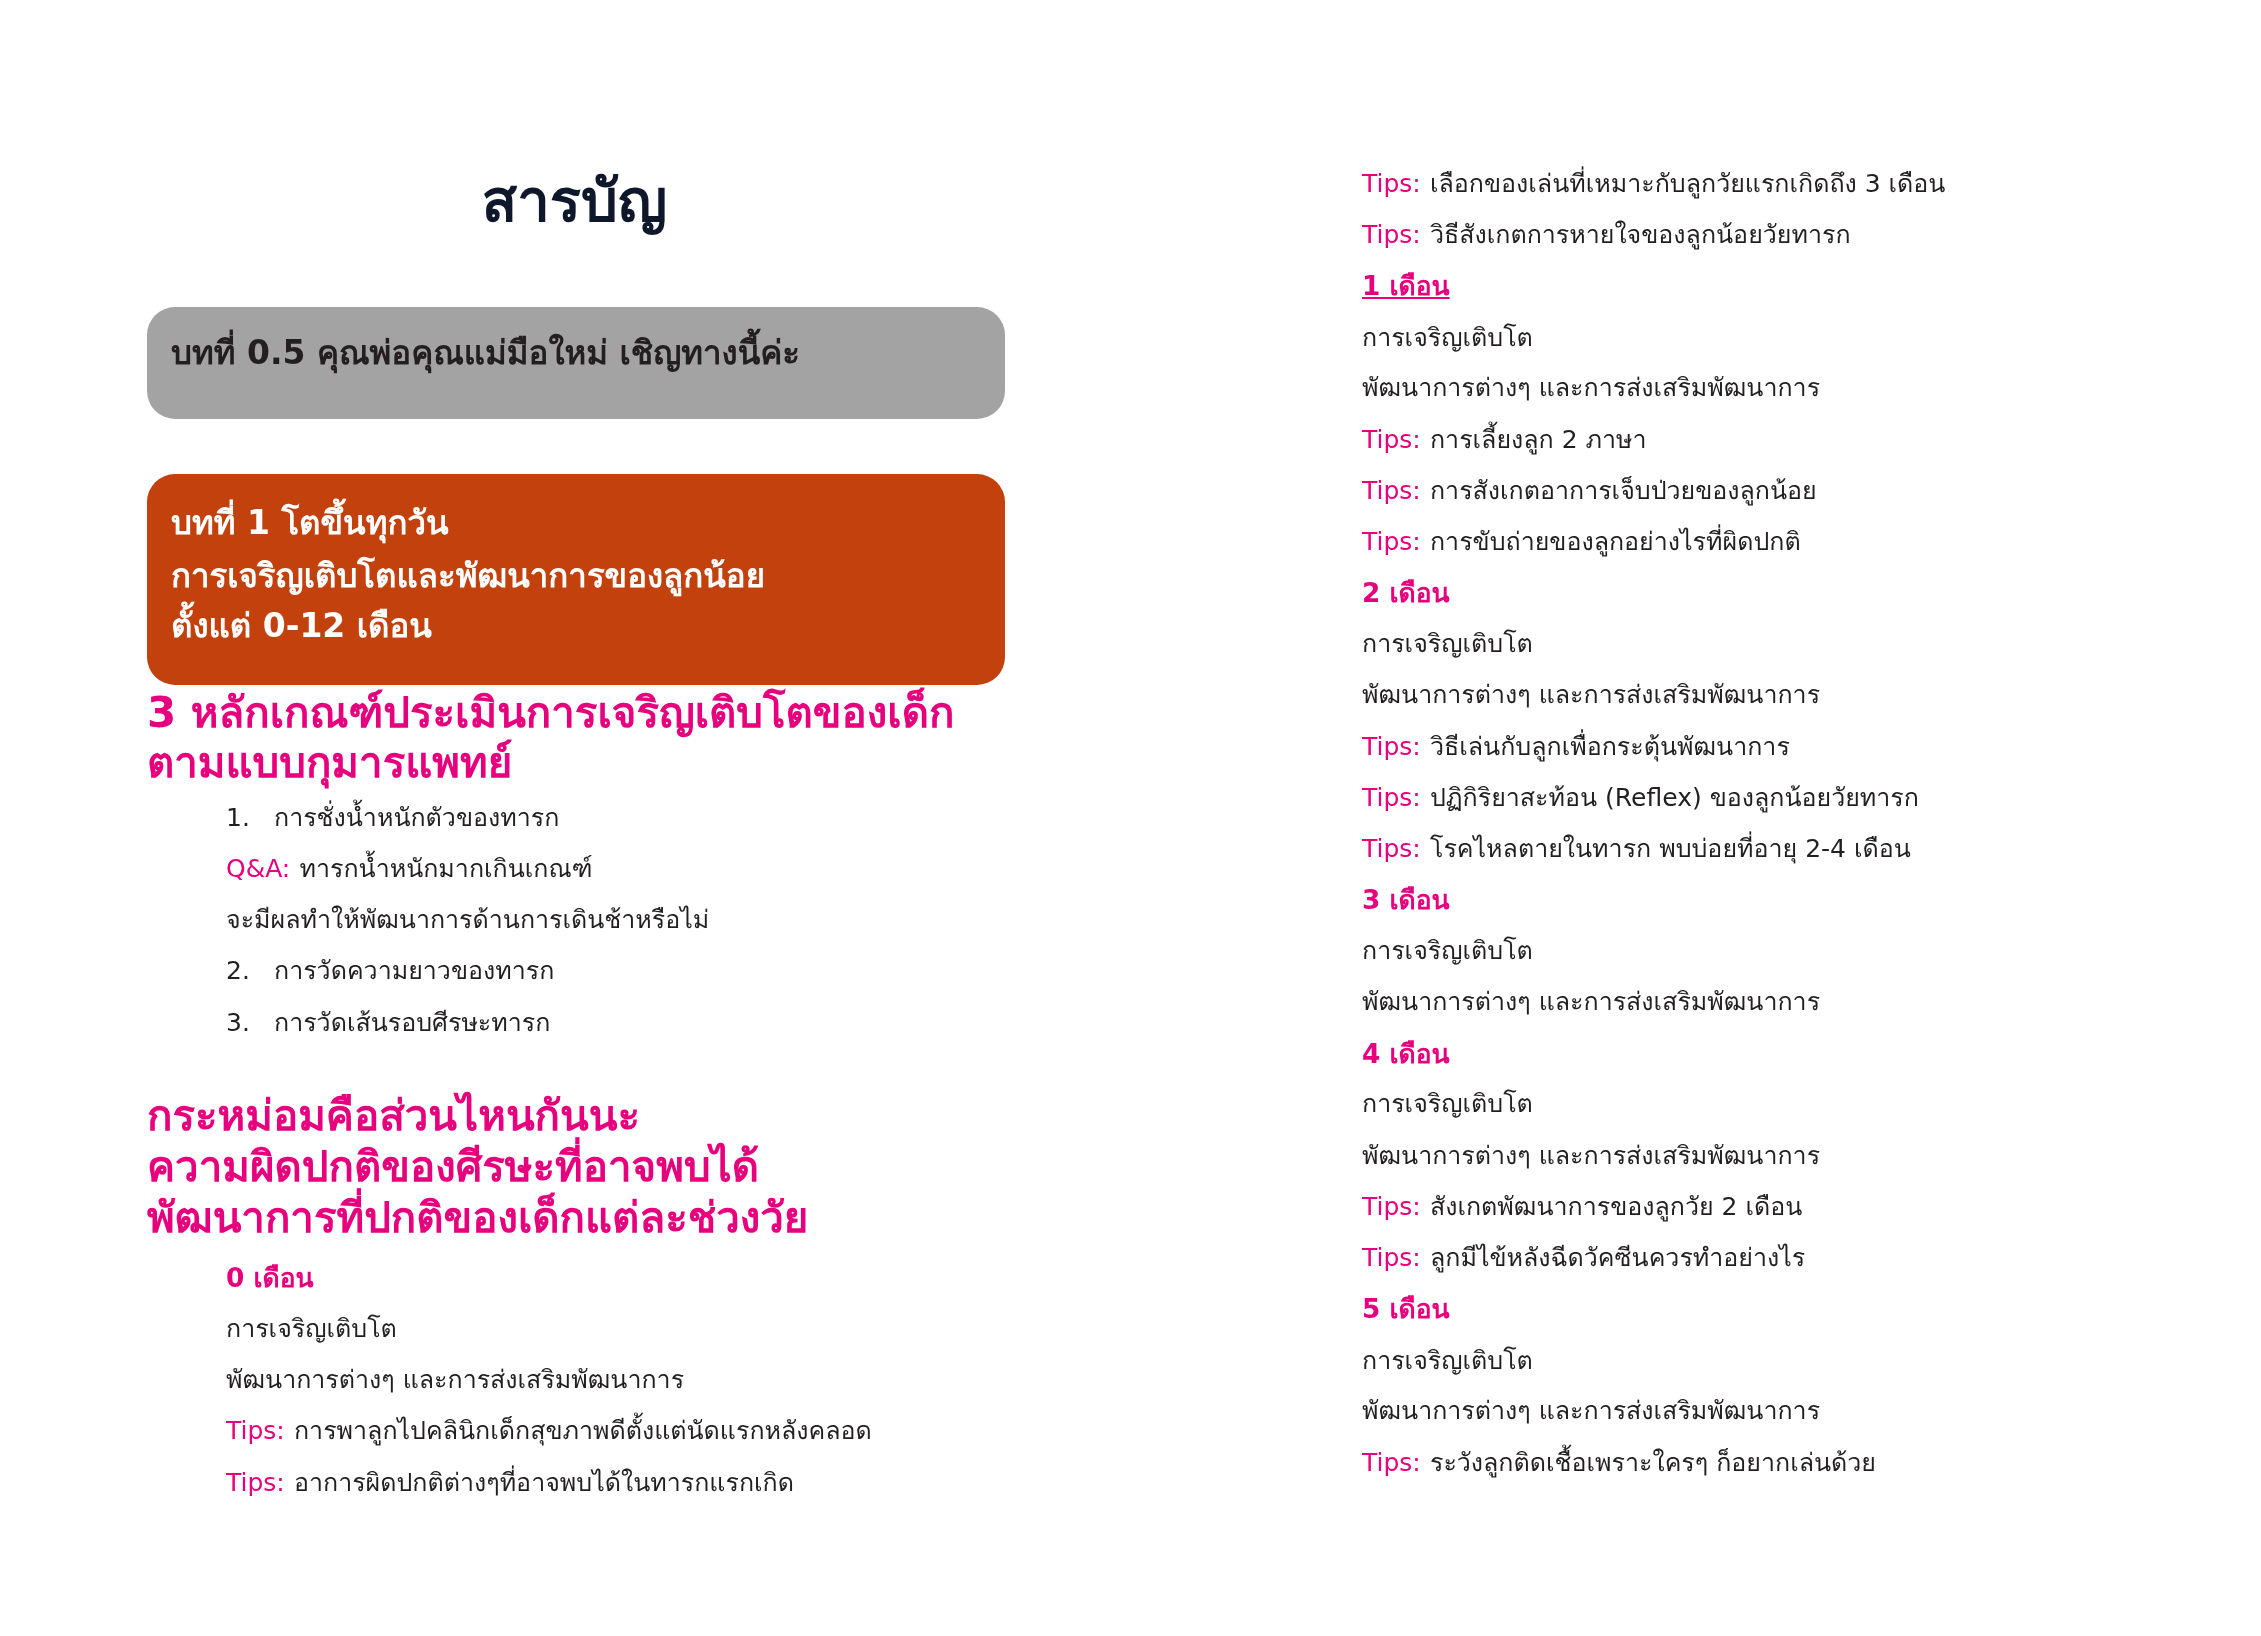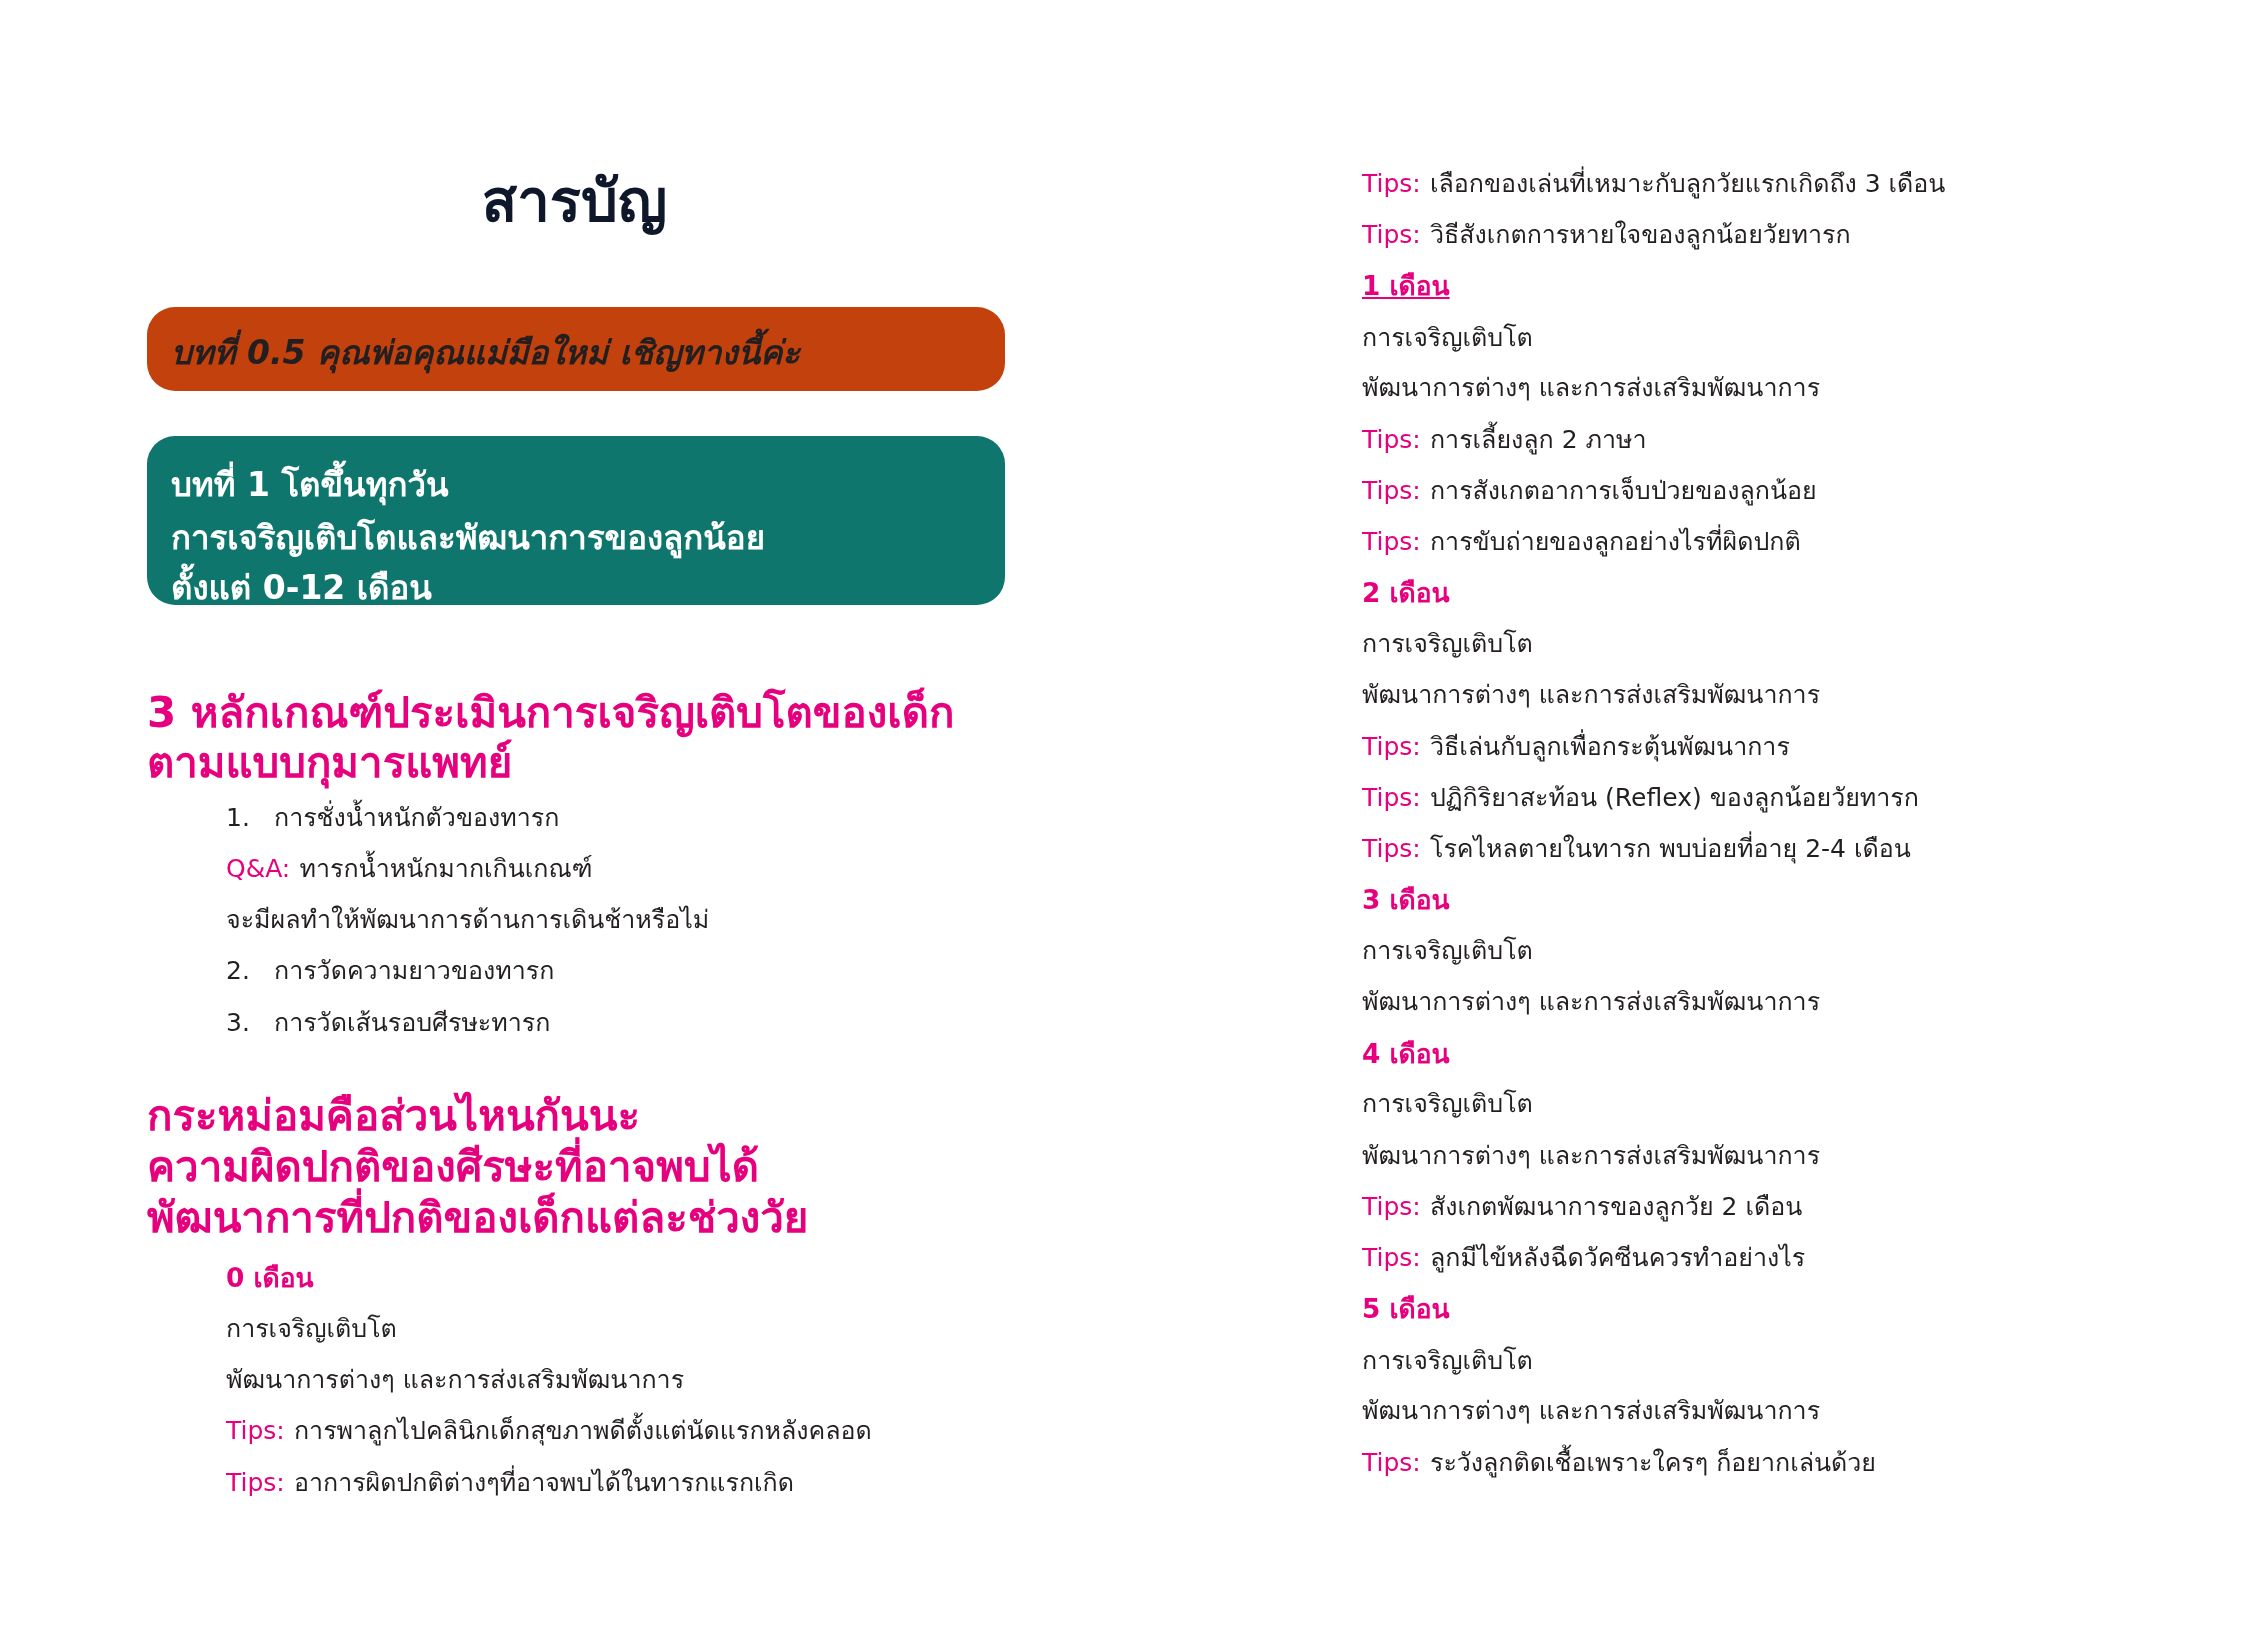--- a/index.html
+++ b/index.html
@@ -31,29 +31,28 @@
     .chapter-box {
       position: absolute;
       left: 147px;
       width: 858px;
       border-radius: 28px;
       box-sizing: border-box;
       padding-left: 24px;
     }
     .chapter-box.yellow {
       top: 307px;
-      height: 84px;
+      height: 112px;
+      background: #a3a3a3;
+      color: #231f20;
+    }
+    .chapter-box.pink {
+      top: 474px;
+      height: 211px;
       background: #c2410c;
-      color: #231f20;
-      font-style: italic;
-    }
-    .chapter-box.pink {
-      top: 436px;
-      height: 169px;
-      background: #0f766e;
       color: #ffffff;
     }
     .chapter-line {
       position: absolute;
       left: 24px;
       font-size: 33px;
       font-weight: bold;
       white-space: nowrap;
       height: 50px;
       line-height: 50px;

